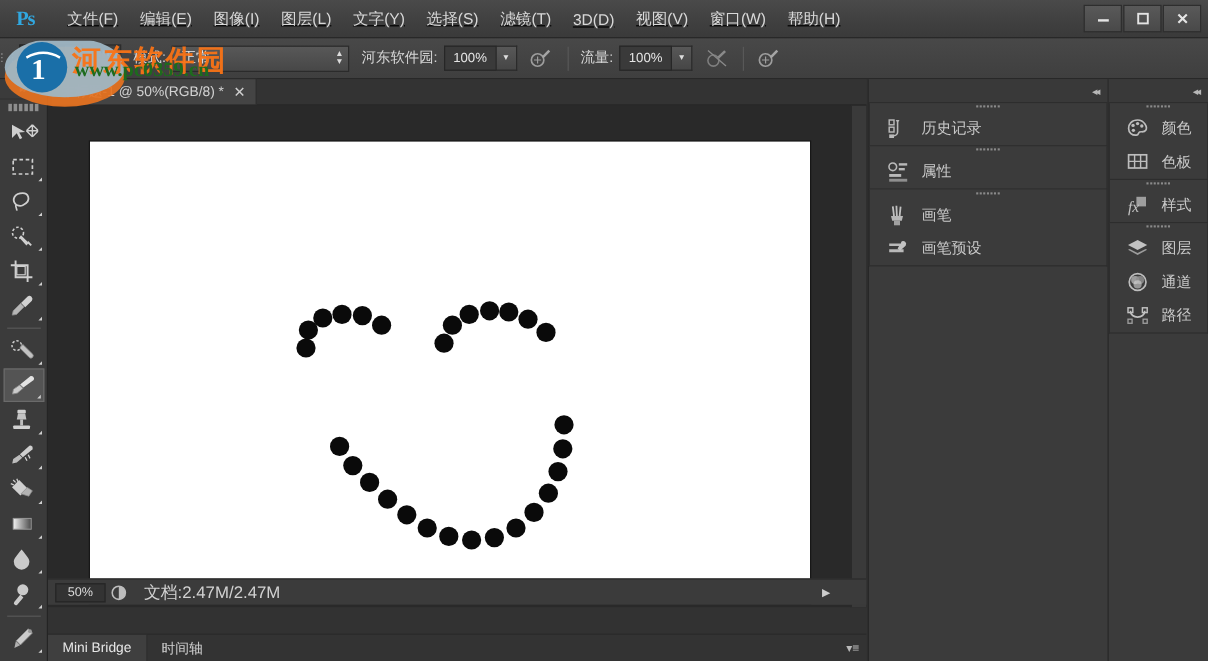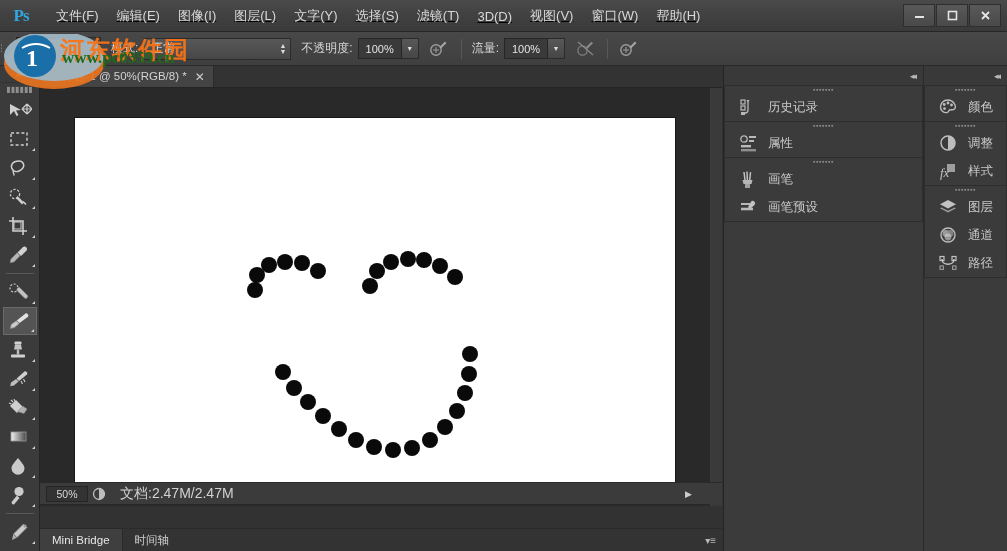--- a/index.html
+++ b/index.html
@@ -273,21 +273,21 @@
         <rect x="4" y="11" width="9" height="2.5" fill="#9a9a9a"></rect>
       </svg>
     </div>
 
     <div class="opt-label">模式:</div>
     <div class="opt-select">
       <span>正常</span>
       <span class="spin">▲<br>▼</span>
     </div>
 
-    <div class="opt-label">不透明度:</div>
+    <div class="opt-label">河东软件园:</div>
     <div style="display:flex;align-items:center;">
       <div class="opt-num">100%</div>
       <div class="opt-num-arrow">▼</div>
     </div>
     <div class="opt-icon">
       <svg width="19" height="19" viewBox="0 0 19 19">
         <circle cx="7" cy="11" r="5.2" fill="none" stroke="#9d9d9d" stroke-width="1.4"></circle>
         <path d="M4 11 h6 M7 8 v6" stroke="#9d9d9d" stroke-width="1"></path>
         <path d="M10.5 8 L16 2.5 L17.5 4 L12 9.5 Z" fill="#a5a5a5"></path>
       </svg>
@@ -669,33 +669,33 @@
               <svg width="18" height="18" viewBox="0 0 18 18">
                 <path d="M9 2 C4 2 1.5 5.5 1.5 9 C1.5 12.5 4.5 15 8 14.6 C10 14.4 9.5 12.5 10.6 12 C12 11.4 14.5 12.6 15.8 10.6 C17.5 8 14.5 2 9 2 Z" fill="none" stroke="#bdbdbd" stroke-width="1.4"></path>
                 <circle cx="5.2" cy="6.5" r="1.4" fill="#bdbdbd"></circle>
                 <circle cx="9" cy="5" r="1.4" fill="#bdbdbd"></circle>
                 <circle cx="12.5" cy="7" r="1.4" fill="#bdbdbd"></circle>
                 <circle cx="5.5" cy="10.6" r="1.4" fill="#bdbdbd"></circle>
               </svg>
             </span>
             <span>颜色</span>
           </div>
+          <div class="prow">
+            <span class="pi">
+              <svg width="18" height="18" viewBox="0 0 18 18">
+                <rect x="1.5" y="3" width="15" height="11" fill="none" stroke="#bdbdbd" stroke-width="1.4"></rect>
+                <path d="M6.5 3 v11 M11.5 3 v11 M1.5 8.5 h15" stroke="#bdbdbd" stroke-width="1.2"></path>
+              </svg>
+            </span>
+            <span>色板</span>
+          </div>
         </div>
         <div class="pgroup">
           <div class="pgrip">
             <span>▪▪▪▪▪▪▪</span>
-          </div>
-          <div class="prow">
-            <span class="pi">
-              <svg width="18" height="18" viewBox="0 0 18 18">
-                <circle cx="9" cy="9" r="7" fill="none" stroke="#bdbdbd" stroke-width="1.5"></circle>
-                <path d="M9 2 A7 7 0 0 1 9 16 Z" fill="#bdbdbd"></path>
-              </svg>
-            </span>
-            <span>调整</span>
           </div>
           <div class="prow">
             <span class="pi">
               <svg width="18" height="18" viewBox="0 0 18 18">
                 <rect x="8" y="2" width="8" height="8" fill="#9e9e9e"></rect>
                 <text x="1" y="15" font-family="'Liberation Serif',serif" font-style="italic" font-size="13" fill="#c2c2c2">fx</text>
               </svg>
             </span>
             <span>样式</span>
           </div>

